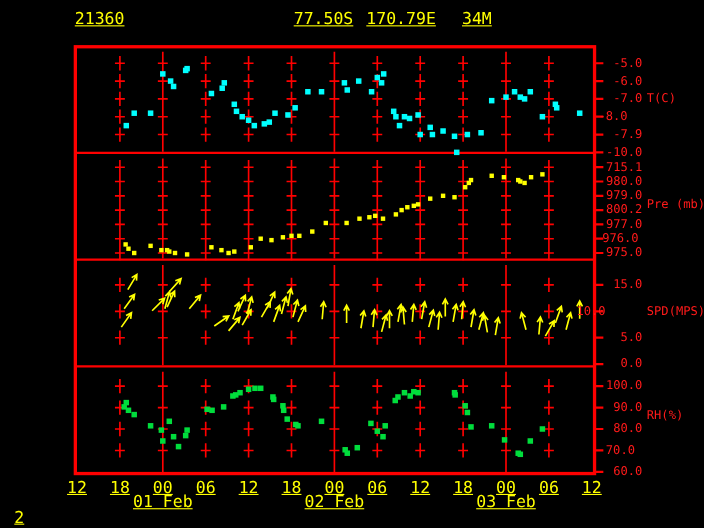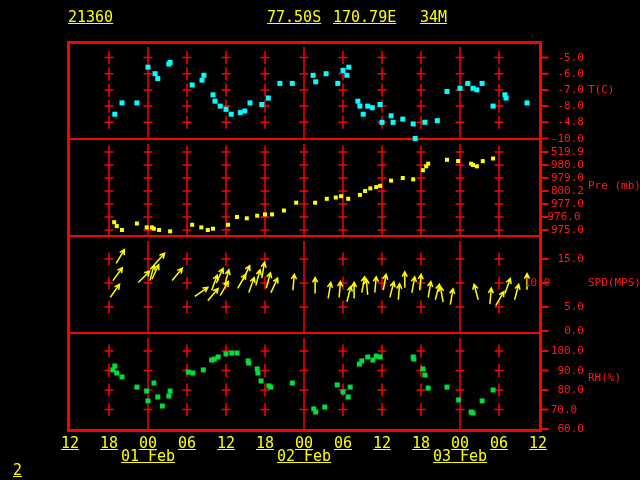--- a/index.html
+++ b/index.html
@@ -227,25 +227,25 @@
       <path d="M495.8,305.6 L503.8,291.7 M503.6,297.2 L503.8,291.7 L499.1,294.6" stroke="#ffff00" stroke-width="1.5" fill="none"></path>
       <path d="M504.9,293.6 L510.3,278.5 M511.1,284.0 L510.3,278.5 L506.2,282.2" stroke="#ffff00" stroke-width="1.5" fill="none"></path>
       <path d="M514.6,299.8 L518.7,284.3 M520.0,289.7 L518.7,284.3 L515.0,288.4" stroke="#ffff00" stroke-width="1.5" fill="none"></path>
       <path d="M527.0,289.7 L527.0,273.7 M529.5,278.6 L527.0,273.7 L524.4,278.6" stroke="#ffff00" stroke-width="1.5" fill="none"></path>
     </svg>
 
   <div id="ylabels">
       <div class="t f11 red" style="left: 544px; top: 52px; width: 40px; text-align: right;">-5.0</div>
       <div class="t f11 red" style="left: 544px; top: 68px; width: 40px; text-align: right;">-6.0</div>
       <div class="t f11 red" style="left: 544px; top: 84px; width: 40px; text-align: right;">-7.0</div>
-      <div class="t f11 red" style="left: 544px; top: 100px; width: 40px; text-align: right;">-8.0</div>
-      <div class="t f11 red" style="left: 544px; top: 116px; width: 40px; text-align: right;">-4.8</div>
+      <div class="t f11 red" style="left: 544px; top: 100px; width: 40px; text-align: left;">-8.0</div>
+      <div class="t f11 red" style="left: 544px; top: 116px; width: 40px; text-align: right;">-7.9</div>
       <div class="t f11 red" style="left: 544px; top: 133px; width: 40px; text-align: right;">-10.0</div>
       <div class="t f11 red" style="left: 588px; top: 84px;">T(C)</div>
-      <div class="t f11 red" style="left: 544px; top: 146px; width: 40px; text-align: right;">519.9</div>
+      <div class="t f11 red" style="left: 544px; top: 146px; width: 40px; text-align: right;">715.1</div>
       <div class="t f11 red" style="left: 544px; top: 159px; width: 40px; text-align: right;">980.0</div>
       <div class="t f11 red" style="left: 544px; top: 172px; width: 40px; text-align: right;">979.0</div>
       <div class="t f11 red" style="left: 544px; top: 185px; width: 40px; text-align: right;">800.2</div>
       <div class="t f11 red" style="left: 544px; top: 198px; width: 40px; text-align: right;">977.0</div>
       <div class="t f11 red" style="left: 544px; top: 211px; width: 40px; text-align: center;">976.0</div>
       <div class="t f11 red" style="left: 544px; top: 224px; width: 40px; text-align: right;">975.0</div>
       <div class="t f11 red" style="left: 588px; top: 180px;">Pre (mb)</div>
       <div class="t f11 red" style="left: 544px; top: 253px; width: 40px; text-align: right;">15.0</div>
       <div class="t f11 red" style="left: 524px; top: 277px; width: 40px; ">10.0</div>
       <div class="t f11 red" style="left: 544px; top: 301px; width: 40px; text-align: right;">5.0</div>

